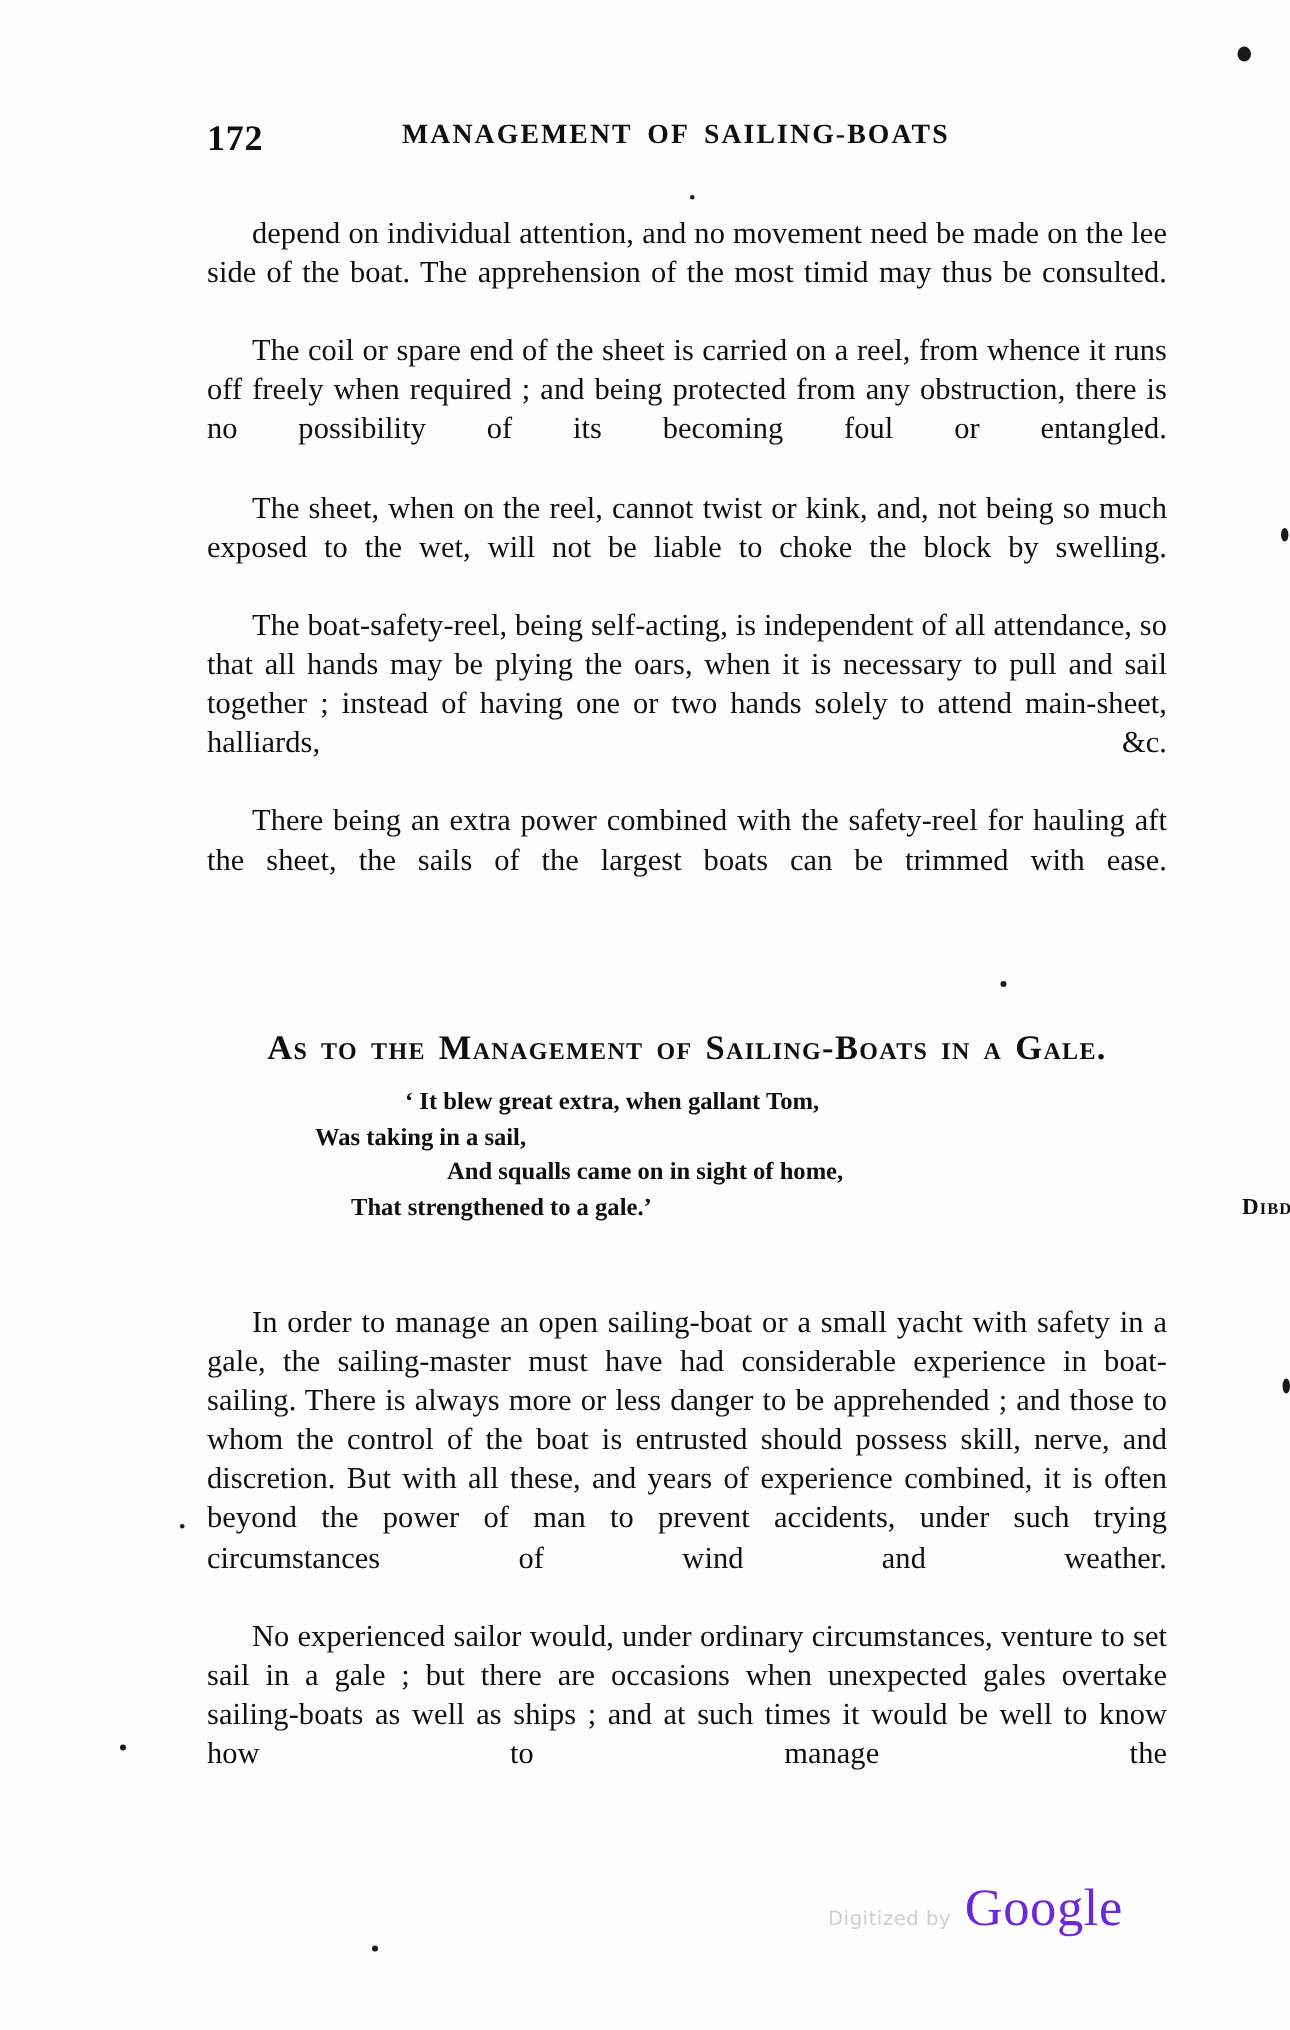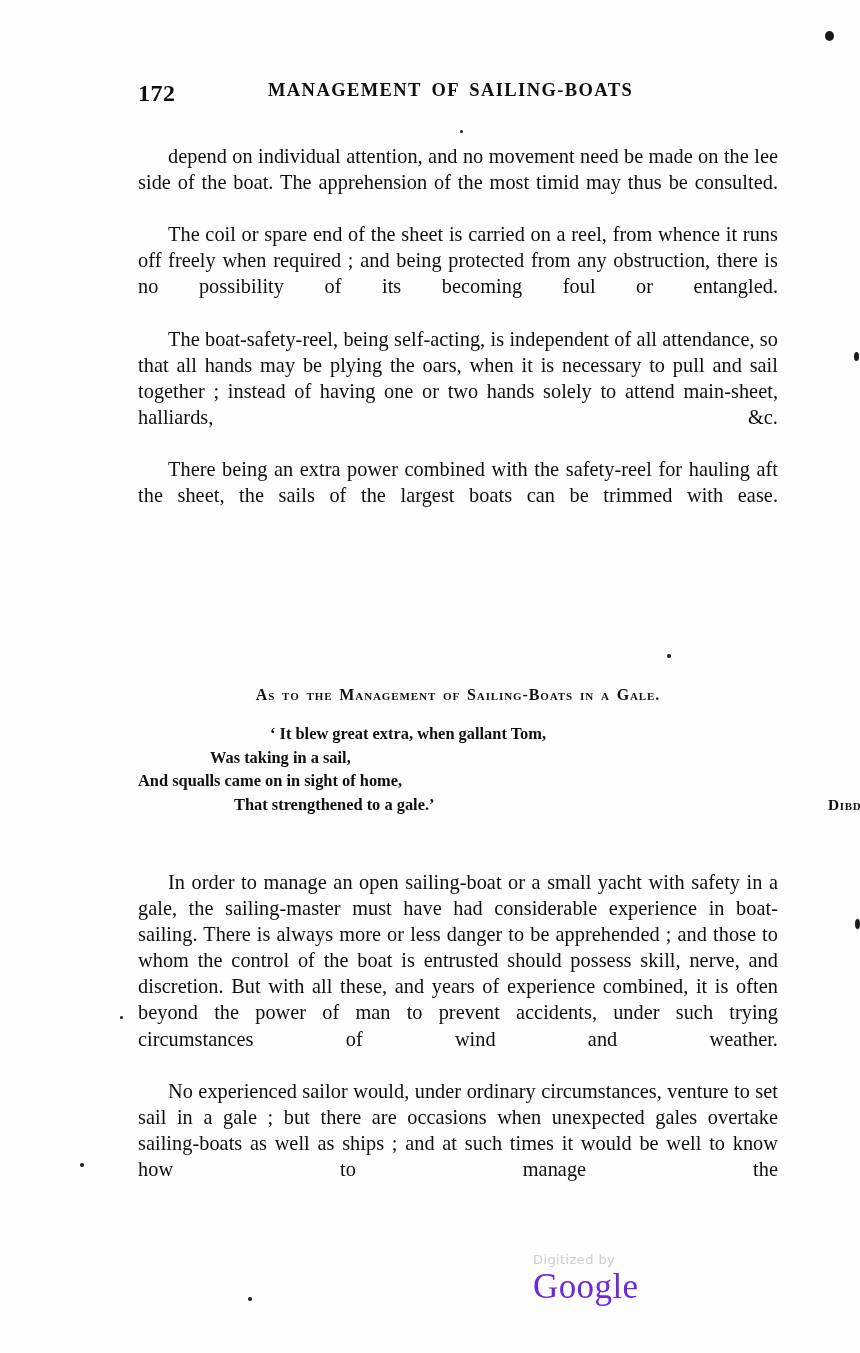--- a/index.html
+++ b/index.html
@@ -68,21 +68,21 @@
     width: 100%;
   }
 
   
   #section-heading {
     position: absolute;
     left: 138px;
     top: 686px;
     width: 640px;
     text-align: center;
-    font-size: 16px;
+    font-size: 23px;
     font-weight: bold;
     font-variant: small-caps;
     letter-spacing: 0.9px;
     word-spacing: 2px;
   }
 
   
   #verse {
     position: absolute;
     left: 138px;
@@ -91,21 +91,21 @@
     font-size: 16.4px;
     line-height: 23.6px;
     font-weight: bold;
   }
   .verse-line {
     white-space: pre;
     display: block;
   }
   .v1 { margin-left: 132px; }
   .v2 { margin-left: 72px; }
-  .v3 { }
+  .v3 { margin-left: 160px; }
   .v4 { margin-left: 96px; }
   #verse-attrib {
     position: absolute;
     left: 690px;
     top: 71px;
     font-size: 15.4px;
     font-weight: bold;
     font-variant: small-caps;
     letter-spacing: 0.7px;
   }
@@ -114,27 +114,26 @@
   #text-column-2 {
     position: absolute;
     left: 138px;
     top: 869px;
     width: 640px;
   }
 
   
   #watermark {
     position: absolute;
-    left: 524px;
+    left: 552px;
     top: 1252px;
     height: 42px;
     display: flex;
     align-items: baseline;
     color: #c9c9c9;
-    flex-direction: column;
   }
   #wm-digitized {
     font-family: "DejaVu Sans", sans-serif;
     font-size: 13px;
     letter-spacing: 0.4px;
     color: #cfcfcf;
   }
   #wm-google {
     font-family: "Liberation Serif", serif;
     font-size: 35px;
@@ -156,20 +155,21 @@
 <div id="page">
 
   <div id="running-head">
     <span id="page-number">172</span>
     <span id="head-title">MANAGEMENT OF SAILING-BOATS</span>
   </div>
 
   <div id="text-column">
     <p class="para">depend on individual attention, and no movement need be made on the lee side of the boat.  The apprehension of the most timid may thus be consulted.</p>
     <p class="para">The coil or spare end of the sheet is carried on a reel, from whence it runs off freely when required ; and being protected from any obstruction, there is no possibility of its becoming foul or entangled.</p>
+    <p class="para">The sheet, when on the reel, cannot twist or kink, and, not being so much exposed to the wet, will not be liable to choke the block by swelling.</p>
     <p class="para">The boat-safety-reel, being self-acting, is independent of all attendance, so that all hands may be plying the oars, when it is necessary to pull and sail together ; instead of having one or two hands solely to attend main-sheet, halliards, &amp;c.</p>
     <p class="para">There being an extra power combined with the safety-reel for hauling aft the sheet, the sails of the largest boats can be trimmed with ease.</p>
   </div>
 
   <div id="section-heading">As to the Management of Sailing-Boats in a Gale.</div>
 
   <div id="verse">
     <span class="verse-line v1">‘ It blew great extra, when gallant Tom,</span>
     <span class="verse-line v2">Was taking in a sail,</span>
     <span class="verse-line v3">And squalls came on in sight of home,</span>

